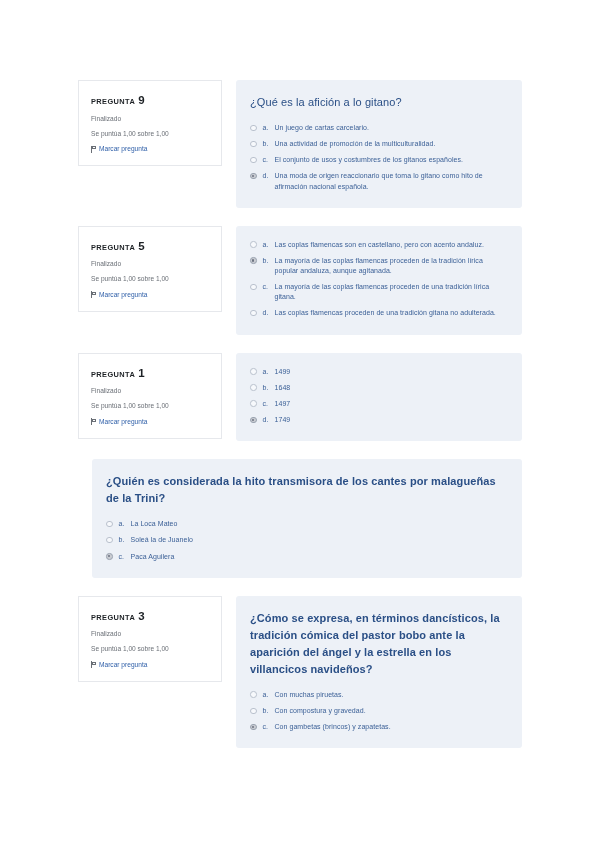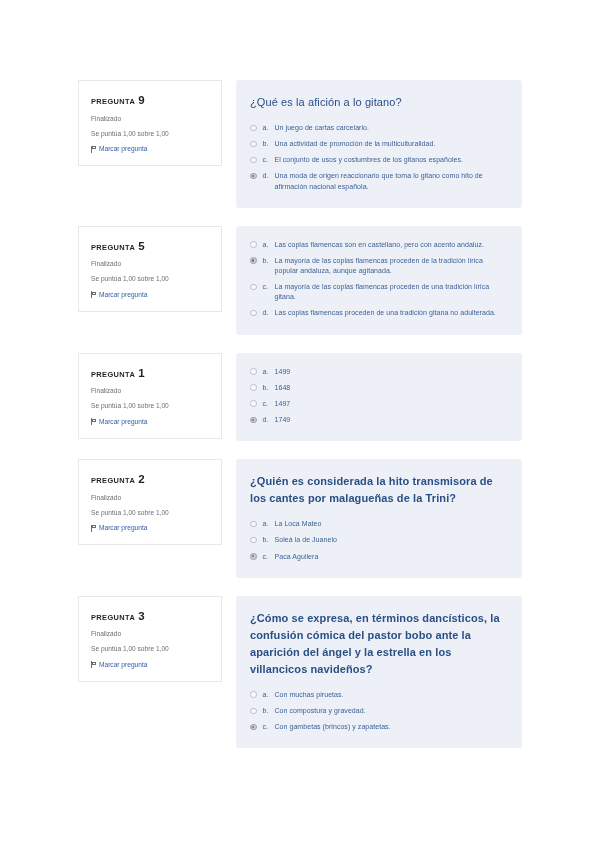--- a/index.html
+++ b/index.html
@@ -272,29 +272,20 @@
             </li>
             <li class="ans">
               <span class="radio checked"></span>
               <span class="ans-letter">d.</span>
               <span class="ans-text">1749</span>
             </li>
           </ul>
         </div>
       </div>
       <div class="qblock">
-        <div class="qinfo">
-          <div class="qinfo-head"><span>PREGUNTA</span><span class="qnum">2</span></div>
-          <div class="qinfo-line">Finalizado</div>
-          <div class="qinfo-line">Se puntúa 1,00 sobre 1,00</div>
-          <div class="qinfo-flag">
-            <span class="flag-ico"></span>
-            <span>Marcar pregunta</span>
-          </div>
-        </div>
         <div class="qbody">
           <p class="qtext bold">¿Quién es considerada la hito transmisora de los cantes por malagueñas de la Trini?</p>
           <ul class="answers">
             <li class="ans">
               <span class="radio"></span>
               <span class="ans-letter">a.</span>
               <span class="ans-text">La Loca Mateo</span>
             </li>
             <li class="ans">
               <span class="radio"></span>
@@ -313,21 +304,21 @@
         <div class="qinfo">
           <div class="qinfo-head"><span>PREGUNTA</span><span class="qnum">3</span></div>
           <div class="qinfo-line">Finalizado</div>
           <div class="qinfo-line">Se puntúa 1,00 sobre 1,00</div>
           <div class="qinfo-flag">
             <span class="flag-ico"></span>
             <span>Marcar pregunta</span>
           </div>
         </div>
         <div class="qbody">
-          <p class="qtext bold">¿Cómo se expresa, en términos dancísticos, la confusión cómica del pastor bobo ante la aparición del ángel y la estrella en los villancicos navideños?</p>
+          <p class="qtext bold">¿Cómo se expresa, en términos dancísticos, la tradición cómica del pastor bobo ante la aparición del ángel y la estrella en los villancicos navideños?</p>
           <ul class="answers">
             <li class="ans">
               <span class="radio"></span>
               <span class="ans-letter">a.</span>
               <span class="ans-text">Con muchas piruetas.</span>
             </li>
             <li class="ans">
               <span class="radio"></span>
               <span class="ans-letter">b.</span>
               <span class="ans-text">Con compostura y gravedad.</span>

